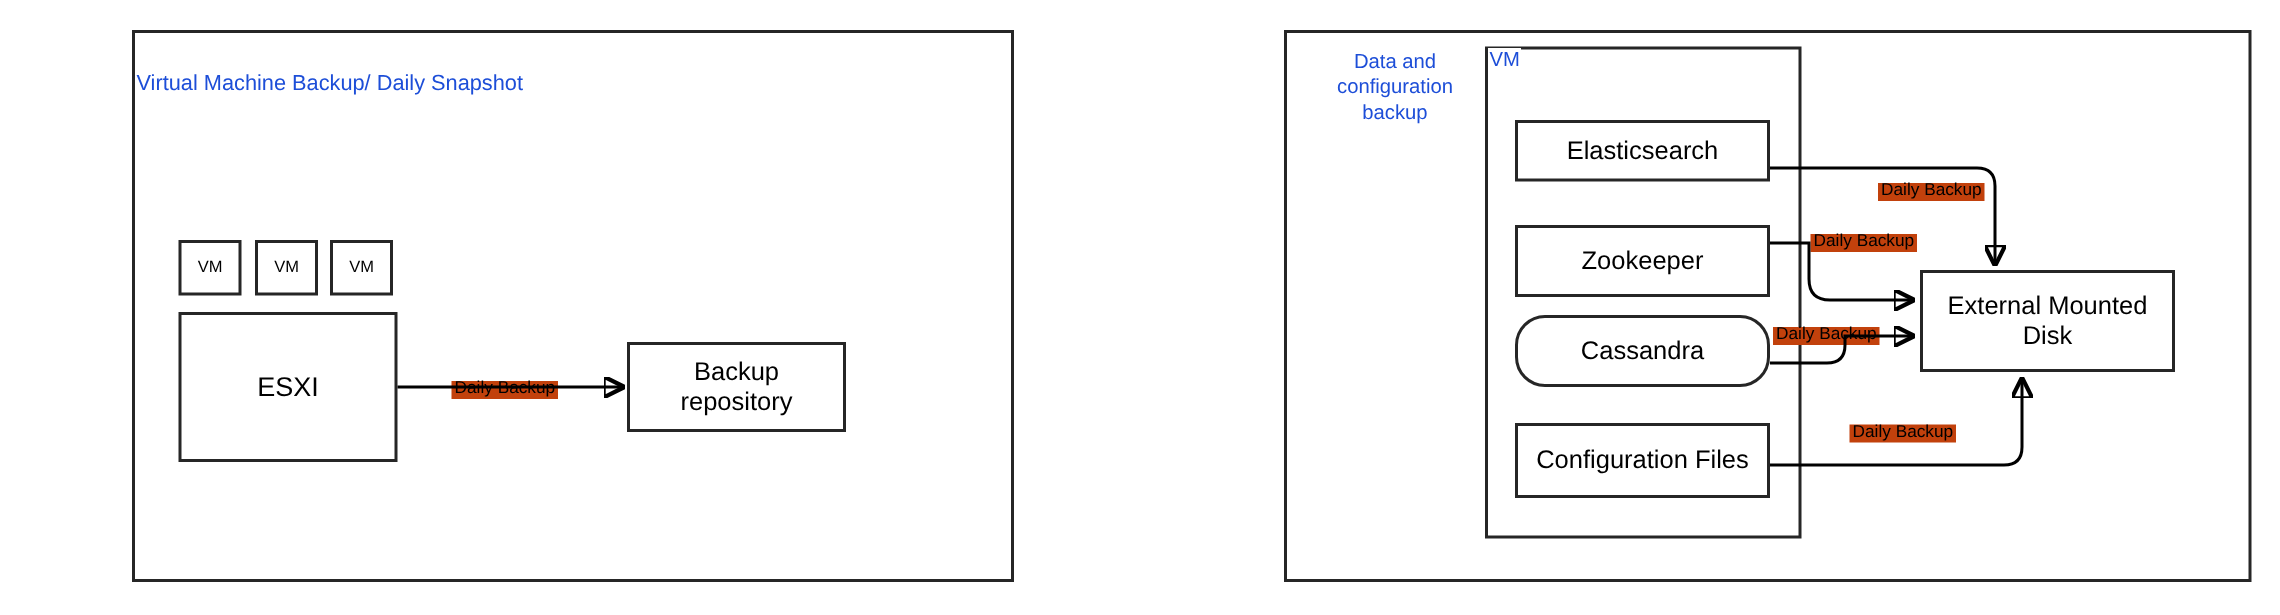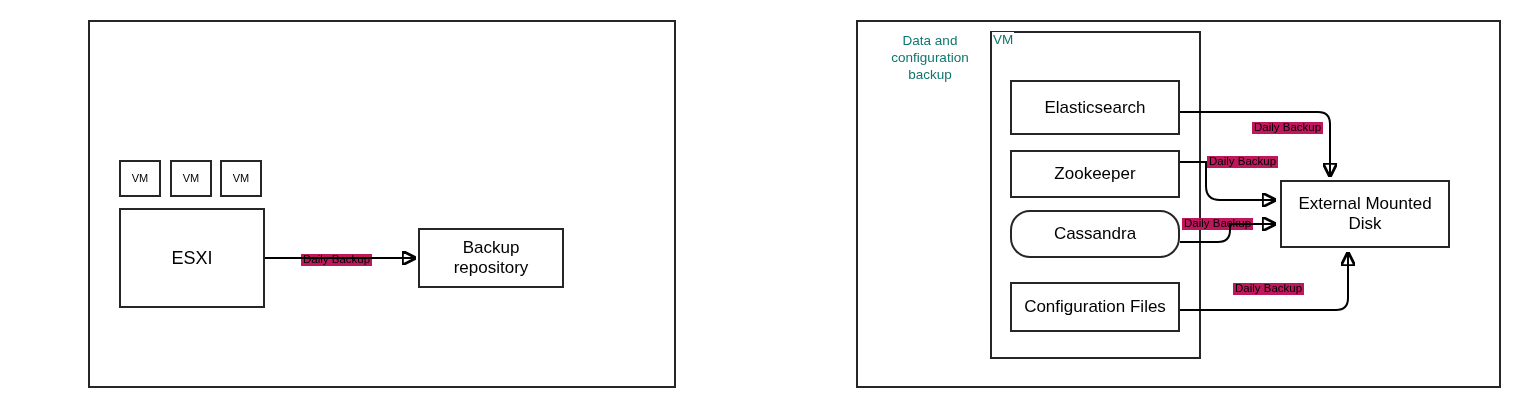--- a/index.html
+++ b/index.html
@@ -52,45 +52,45 @@
   .node-label { display: block; }
 
   
   #vm-box-1 { left: 119px; top: 160px; width: 42px; height: 37px; font-size: 11px; }
   #vm-box-2 { left: 170px; top: 160px; width: 42px; height: 37px; font-size: 11px; }
   #vm-box-3 { left: 220px; top: 160px; width: 42px; height: 37px; font-size: 11px; }
   #esxi-box { left: 119px; top: 208px; width: 146px; height: 100px; font-size: 18px; text-align: right; }
   #backup-repository-box { left: 418px; top: 228px; width: 146px; height: 60px; font-size: 17px; }
 
   
-  #elasticsearch-box      { left: 1010px; top: 80px;  width: 170px; height: 55px; font-size: 17px; }
+  #elasticsearch-box      { left: 1010px; top: 80px;  width: 170px; height: 41px; font-size: 17px; }
   #zookeeper-box          { left: 1010px; top: 150px; width: 170px; height: 48px; font-size: 17px; }
   #cassandra-box          { left: 1010px; top: 210px; width: 170px; height: 48px; font-size: 17px; border-radius: 20px; }
   #configuration-files-box{ left: 1010px; top: 282px; width: 170px; height: 50px; font-size: 17px; }
   #external-disk-box      { left: 1280px; top: 180px; width: 170px; height: 68px; font-size: 17px; }
 
   .free-text {
     position: absolute;
     font-size: 14px;
-    color: #0f766e;
+    color: #1d4ed8;
     line-height: 1.25;
     white-space: pre-line;
   }
   #panel-left-title { left: 91px; top: 47px; font-size: 14.5px; }
   #vm-container-label { left: 992px; top: 32px; font-size: 13.5px; background: #ffffff; padding: 0 1px; }
   #data-config-backup-label {
     left: 876px; top: 33px; width: 108px;
     text-align: center; font-size: 13.5px;
   }
 
   .edge-label {
     position: absolute;
     font-size: 11.5px;
     color: #000000;
-    background: #be185d;
+    background: #c2410c;
     padding: 0 2px;
     white-space: nowrap;
     line-height: 1;
   }
   #label-esxi-backup       { left: 301px;  top: 254px; }
   #label-elasticsearch     { left: 1252px; top: 122px; }
   #label-zookeeper         { left: 1207px; top: 156px; }
   #label-cassandra         { left: 1182px; top: 218px; }
   #label-configuration     { left: 1233px; top: 283px; }
 
@@ -104,20 +104,21 @@
   }
   svg.edges path, svg.edges line { fill: none; stroke: #000000; stroke-width: 2; }
 </style>
 </head>
 <body>
 
 <div class="canvas">
 
   <div class="panel" id="panel-left"></div>
 
+  <div class="free-text" id="panel-left-title">Virtual Machine Backup/ Daily Snapshot</div>
 
   <div class="node" id="vm-box-1">
     <span class="node-label">VM</span>
   </div>
   <div class="node" id="vm-box-2">
     <span class="node-label">VM</span>
   </div>
   <div class="node" id="vm-box-3">
     <span class="node-label">VM</span>
   </div>

